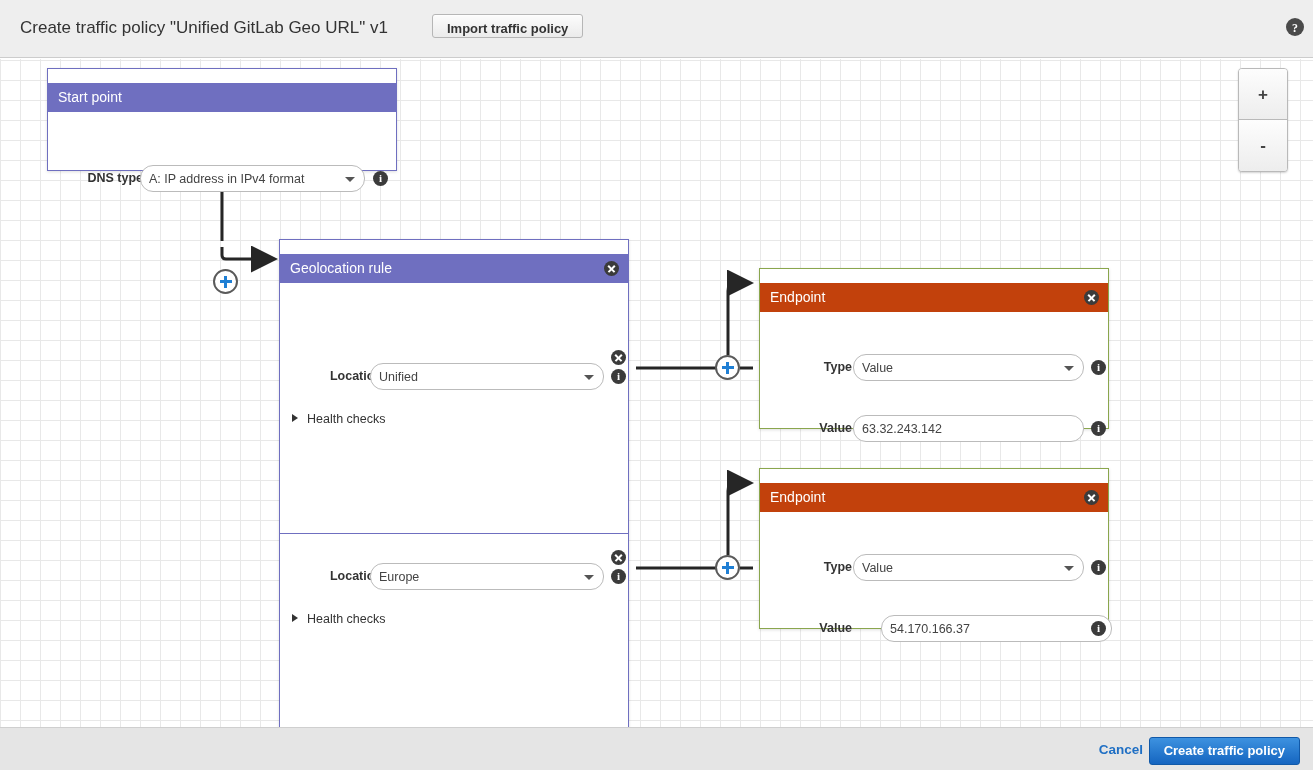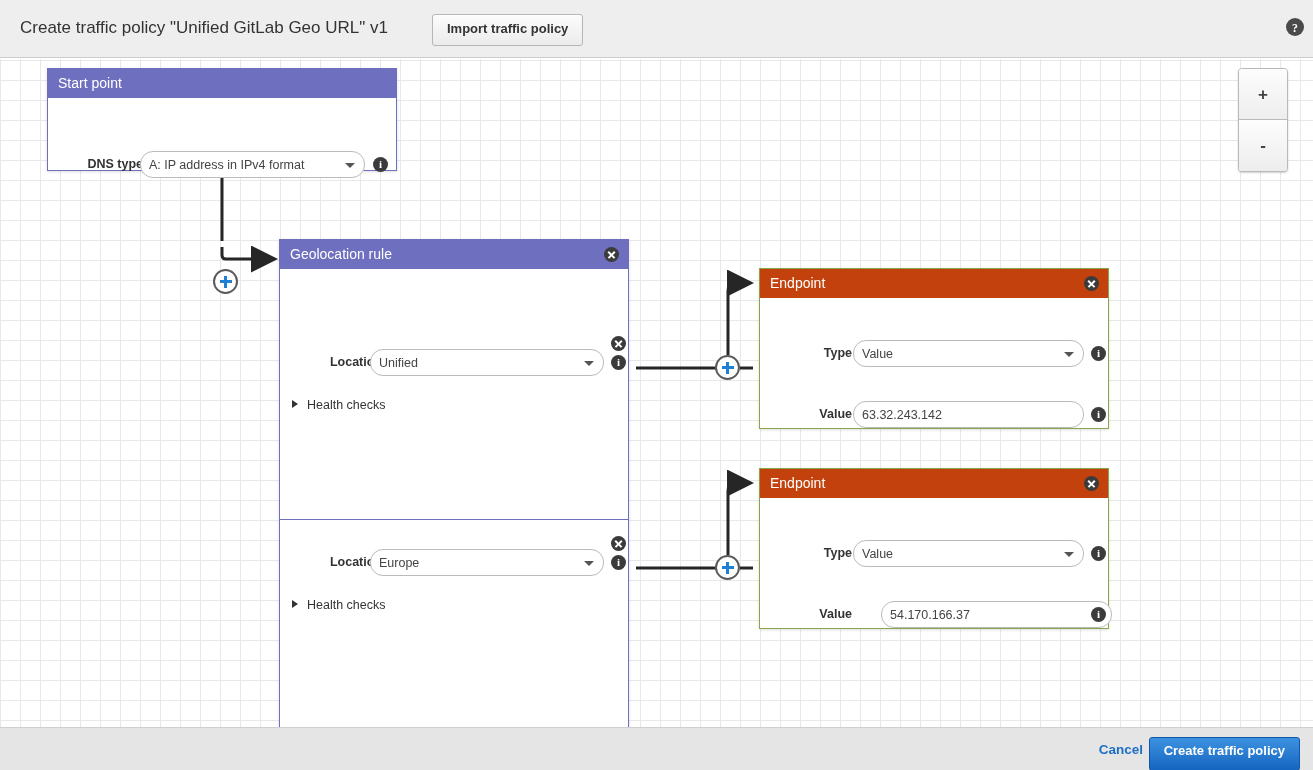--- a/index.html
+++ b/index.html
@@ -17,21 +17,21 @@
     width: 1313px; height: 58px;
     background: #eeeeee;
     border-bottom: 1px solid #cccccc;
   }
   #topbar-title {
     position: absolute; left: 20px; top: 18px;
     font-size: 17px; color: #333333; white-space: nowrap;
   }
   #import-btn {
     position: absolute; left: 432px; top: 14px;
-    height: 32px; padding: 0 14px;
+    height: 24px; padding: 0 14px;
     background: linear-gradient(to bottom, #fcfcfc 0%, #ebebeb 100%);
     border: 1px solid #b6b6b6; border-radius: 3px;
     font-size: 13px; font-weight: bold; color: #333333;
     line-height: 28px; cursor: pointer;
     box-shadow: 0 1px 0 rgba(255,255,255,0.7) inset;
   }
   #help-icon {
     position: absolute; right: 8px; top: 17px;
     width: 20px; height: 20px; cursor: pointer;
   }
@@ -73,20 +73,21 @@
     background: #ffffff;
     border: 1px solid #6f6fc0;
     box-shadow: 0 1px 3px rgba(0,0,0,0.13);
   }
   .node.green { border-color: #8aa64d; }
   .node-header {
     height: 29px; background: #6f6fc0;
     color: #ffffff; font-size: 14px;
     padding-left: 10px; line-height: 29px;
     position: relative;
+    margin-top: 14px;
   }
   .node.green > .node-header { background: #c2410c; }
   .node-body { position: relative; }
   .row-label {
     font-size: 12.5px; font-weight: bold; color: #333333;
     text-align: right; white-space: nowrap;
   }
   .field {
     height: 27px; border: 1px solid #bbbbbb; border-radius: 13px;
     background: #ffffff; font-size: 12.5px; color: #444444;
@@ -156,21 +157,21 @@
     position: absolute; left: 0; top: 727px;
     width: 1313px; height: 43px;
     background: #e5e5e5; border-top: 1px solid #cfcfcf;
   }
   #cancel-link {
     position: absolute; right: 170px; top: 14px;
     font-size: 13.5px; font-weight: bold; color: #1f6fc4; cursor: pointer;
   }
   #create-btn {
     position: absolute; right: 13px; top: 9px;
-    height: 34px; padding: 0 14px; line-height: 26px;
+    height: 28px; padding: 0 14px; line-height: 26px;
     background: linear-gradient(to bottom, #3d92e0 0%, #1565c0 100%);
     border: 1px solid #1159a8; border-radius: 3px;
     color: #ffffff; font-size: 13px; font-weight: bold; cursor: pointer;
   }
 </style>
 </head>
 <body>
 
 <div id="topbar">
   <div id="topbar-title">Create traffic policy "Unified GitLab Geo URL" v1</div>

